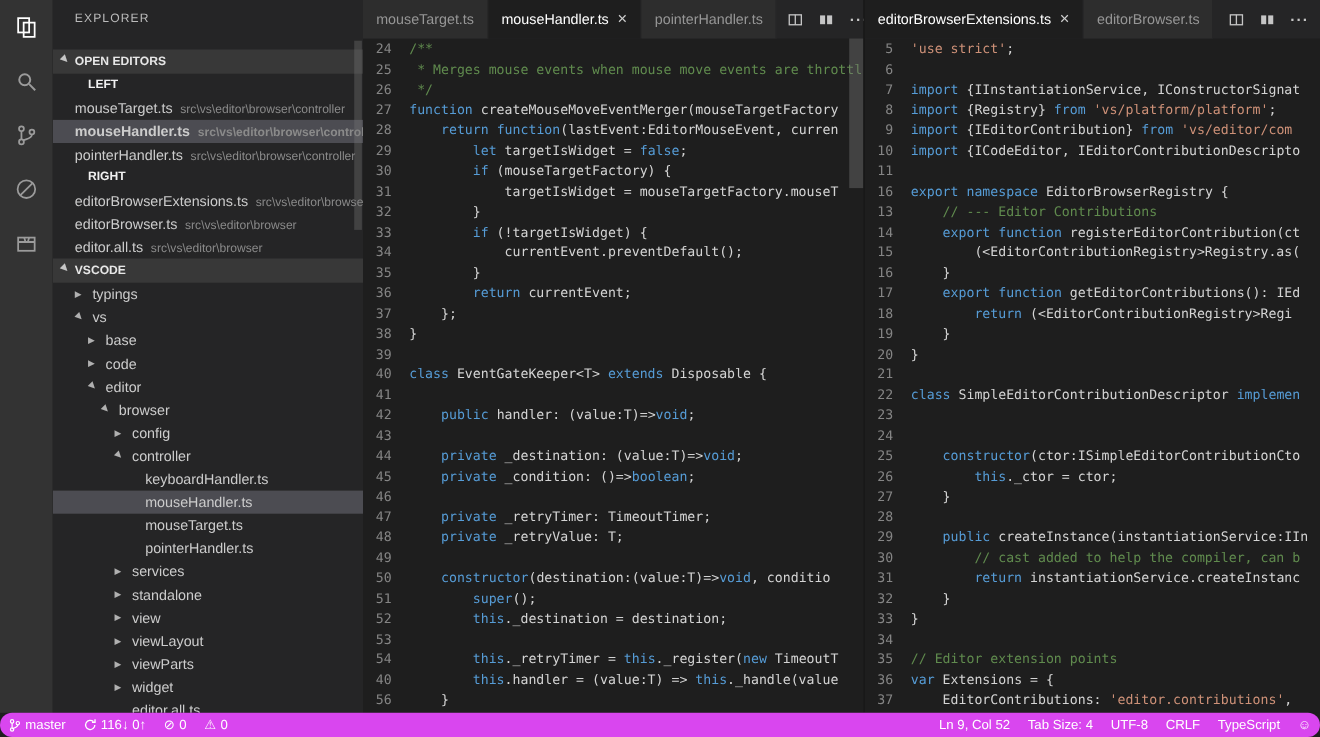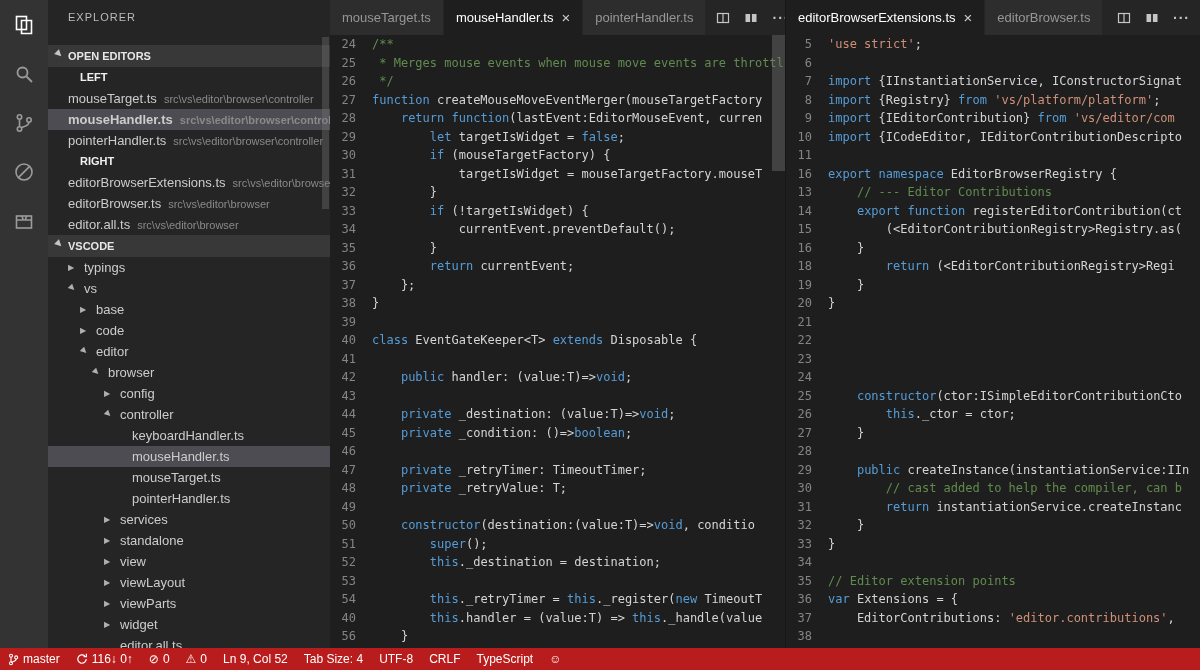--- a/index.html
+++ b/index.html
@@ -45,21 +45,21 @@
   .line { height:18.5px; white-space:pre; display:flex; }
   .num { display:inline-block; width:42px; flex:none; text-align:right; padding-right:16px; color:#858585; }
   .codetext { white-space:pre; }
   .tk-t { color:#d4d4d4; }
   .tk-k { color:#569cd6; }
   .tk-s { color:#ce9178; }
   .tk-c { color:#608b4e; }
   .scroll-thumb { position:absolute; right:0; top:35px; width:13px; height:136px; background:rgba(121,121,121,0.4); }
 
   
-  .statusbar { position:absolute; left:0; right:0; bottom:0; height:22px; background:#b91c1c; color:#ffffff; display:flex; align-items:center; font-size:12px; }
+  .statusbar { position:absolute; left:0; right:0; bottom:0; height:22px; background:#d946ef; color:#ffffff; display:flex; align-items:center; justify-content:space-between; font-size:12px;border-radius:11px; }
   .status-side { display:flex; align-items:center; height:22px; }
   .status-item { display:flex; align-items:center; gap:4px; padding:0 8px; height:22px; cursor:pointer; white-space:nowrap; }
   .s-icon { display:flex; align-items:center; font-size:12px; }
 </style>
 </head>
 <body>
 
 <div class="app">
 
   <div class="activitybar">
@@ -296,25 +296,26 @@
           <div class="line"><span class="num">7</span><span class="codetext"><span class="tk-k">import</span><span class="tk-t"> {IInstantiationService, IConstructorSignat</span></span></div>
           <div class="line"><span class="num">8</span><span class="codetext"><span class="tk-k">import</span><span class="tk-t"> {Registry} </span><span class="tk-k">from</span><span class="tk-t"> </span><span class="tk-s">'vs/platform/platform'</span><span class="tk-t">;</span></span></div>
           <div class="line"><span class="num">9</span><span class="codetext"><span class="tk-k">import</span><span class="tk-t"> {IEditorContribution} </span><span class="tk-k">from</span><span class="tk-t"> </span><span class="tk-s">'vs/editor/com</span></span></div>
           <div class="line"><span class="num">10</span><span class="codetext"><span class="tk-k">import</span><span class="tk-t"> {ICodeEditor, IEditorContributionDescripto</span></span></div>
           <div class="line"><span class="num">11</span><span class="codetext"></span></div>
           <div class="line"><span class="num">16</span><span class="codetext"><span class="tk-k">export</span><span class="tk-t"> </span><span class="tk-k">namespace</span><span class="tk-t"> EditorBrowserRegistry {</span></span></div>
           <div class="line"><span class="num">13</span><span class="codetext"><span class="tk-t">    </span><span class="tk-c">// --- Editor Contributions</span></span></div>
           <div class="line"><span class="num">14</span><span class="codetext"><span class="tk-t">    </span><span class="tk-k">export</span><span class="tk-t"> </span><span class="tk-k">function</span><span class="tk-t"> registerEditorContribution(ct</span></span></div>
           <div class="line"><span class="num">15</span><span class="codetext"><span class="tk-t">        (&lt;EditorContributionRegistry&gt;Registry.as(</span></span></div>
           <div class="line"><span class="num">16</span><span class="codetext"><span class="tk-t">    }</span></span></div>
+          <div class="line"><span class="num">17</span><span class="codetext"><span class="tk-t">    </span><span class="tk-k">export</span><span class="tk-t"> </span><span class="tk-k">function</span><span class="tk-t"> getEditorContributions(): IEd</span></span></div>
           <div class="line"><span class="num">18</span><span class="codetext"><span class="tk-t">        </span><span class="tk-k">return</span><span class="tk-t"> (&lt;EditorContributionRegistry&gt;Regi</span></span></div>
           <div class="line"><span class="num">19</span><span class="codetext"><span class="tk-t">    }</span></span></div>
           <div class="line"><span class="num">20</span><span class="codetext"><span class="tk-t">}</span></span></div>
           <div class="line"><span class="num">21</span><span class="codetext"></span></div>
-          <div class="line"><span class="num">22</span></div>
+          <div class="line"><span class="num">22</span><span class="codetext"><span class="tk-k">class</span><span class="tk-t"> SimpleEditorContributionDescriptor </span><span class="tk-k">implemen</span></span></div>
           <div class="line"><span class="num">23</span></div>
           <div class="line"><span class="num">24</span><span class="codetext"></span></div>
           <div class="line"><span class="num">25</span><span class="codetext"><span class="tk-t">    </span><span class="tk-k">constructor</span><span class="tk-t">(ctor:ISimpleEditorContributionCto</span></span></div>
           <div class="line"><span class="num">26</span><span class="codetext"><span class="tk-t">        </span><span class="tk-k">this</span><span class="tk-t">._ctor = ctor;</span></span></div>
           <div class="line"><span class="num">27</span><span class="codetext"><span class="tk-t">    }</span></span></div>
           <div class="line"><span class="num">28</span><span class="codetext"></span></div>
           <div class="line"><span class="num">29</span><span class="codetext"><span class="tk-t">    </span><span class="tk-k">public</span><span class="tk-t"> createInstance(instantiationService:IIn</span></span></div>
           <div class="line"><span class="num">30</span><span class="codetext"><span class="tk-t">        </span><span class="tk-c">// cast added to help the compiler, can b</span></span></div>
           <div class="line"><span class="num">31</span><span class="codetext"><span class="tk-t">        </span><span class="tk-k">return</span><span class="tk-t"> instantiationService.createInstanc</span></span></div>
           <div class="line"><span class="num">32</span><span class="codetext"><span class="tk-t">    }</span></span></div>

